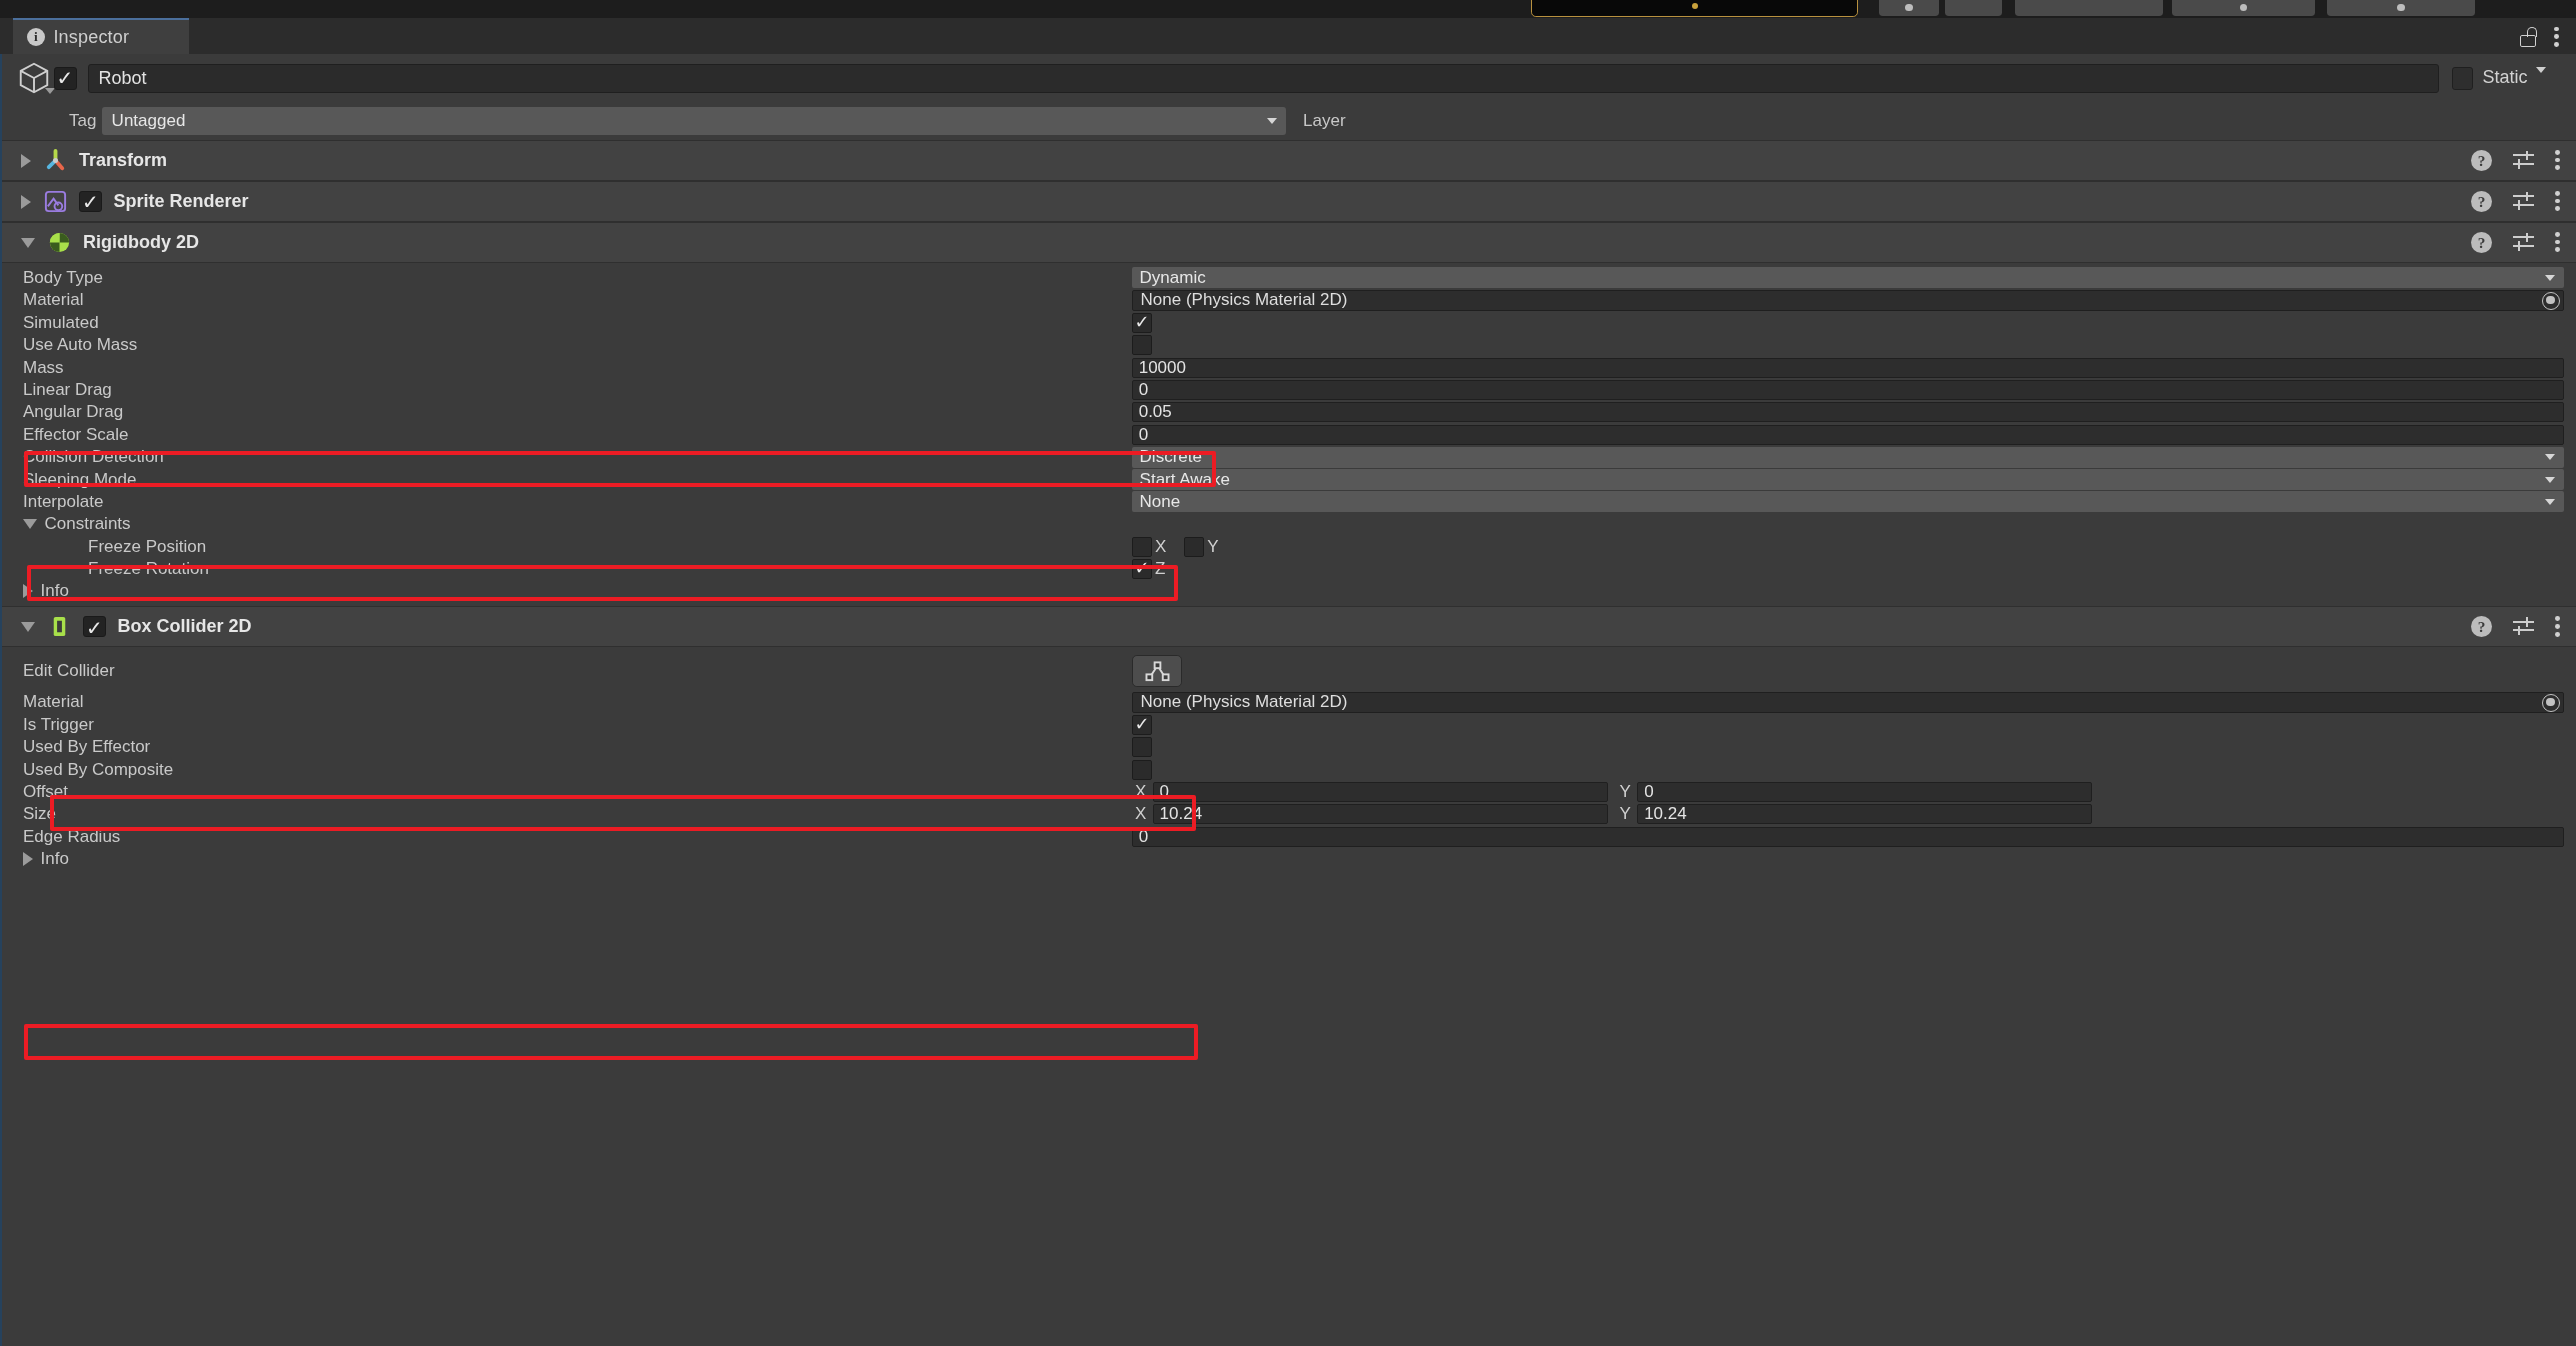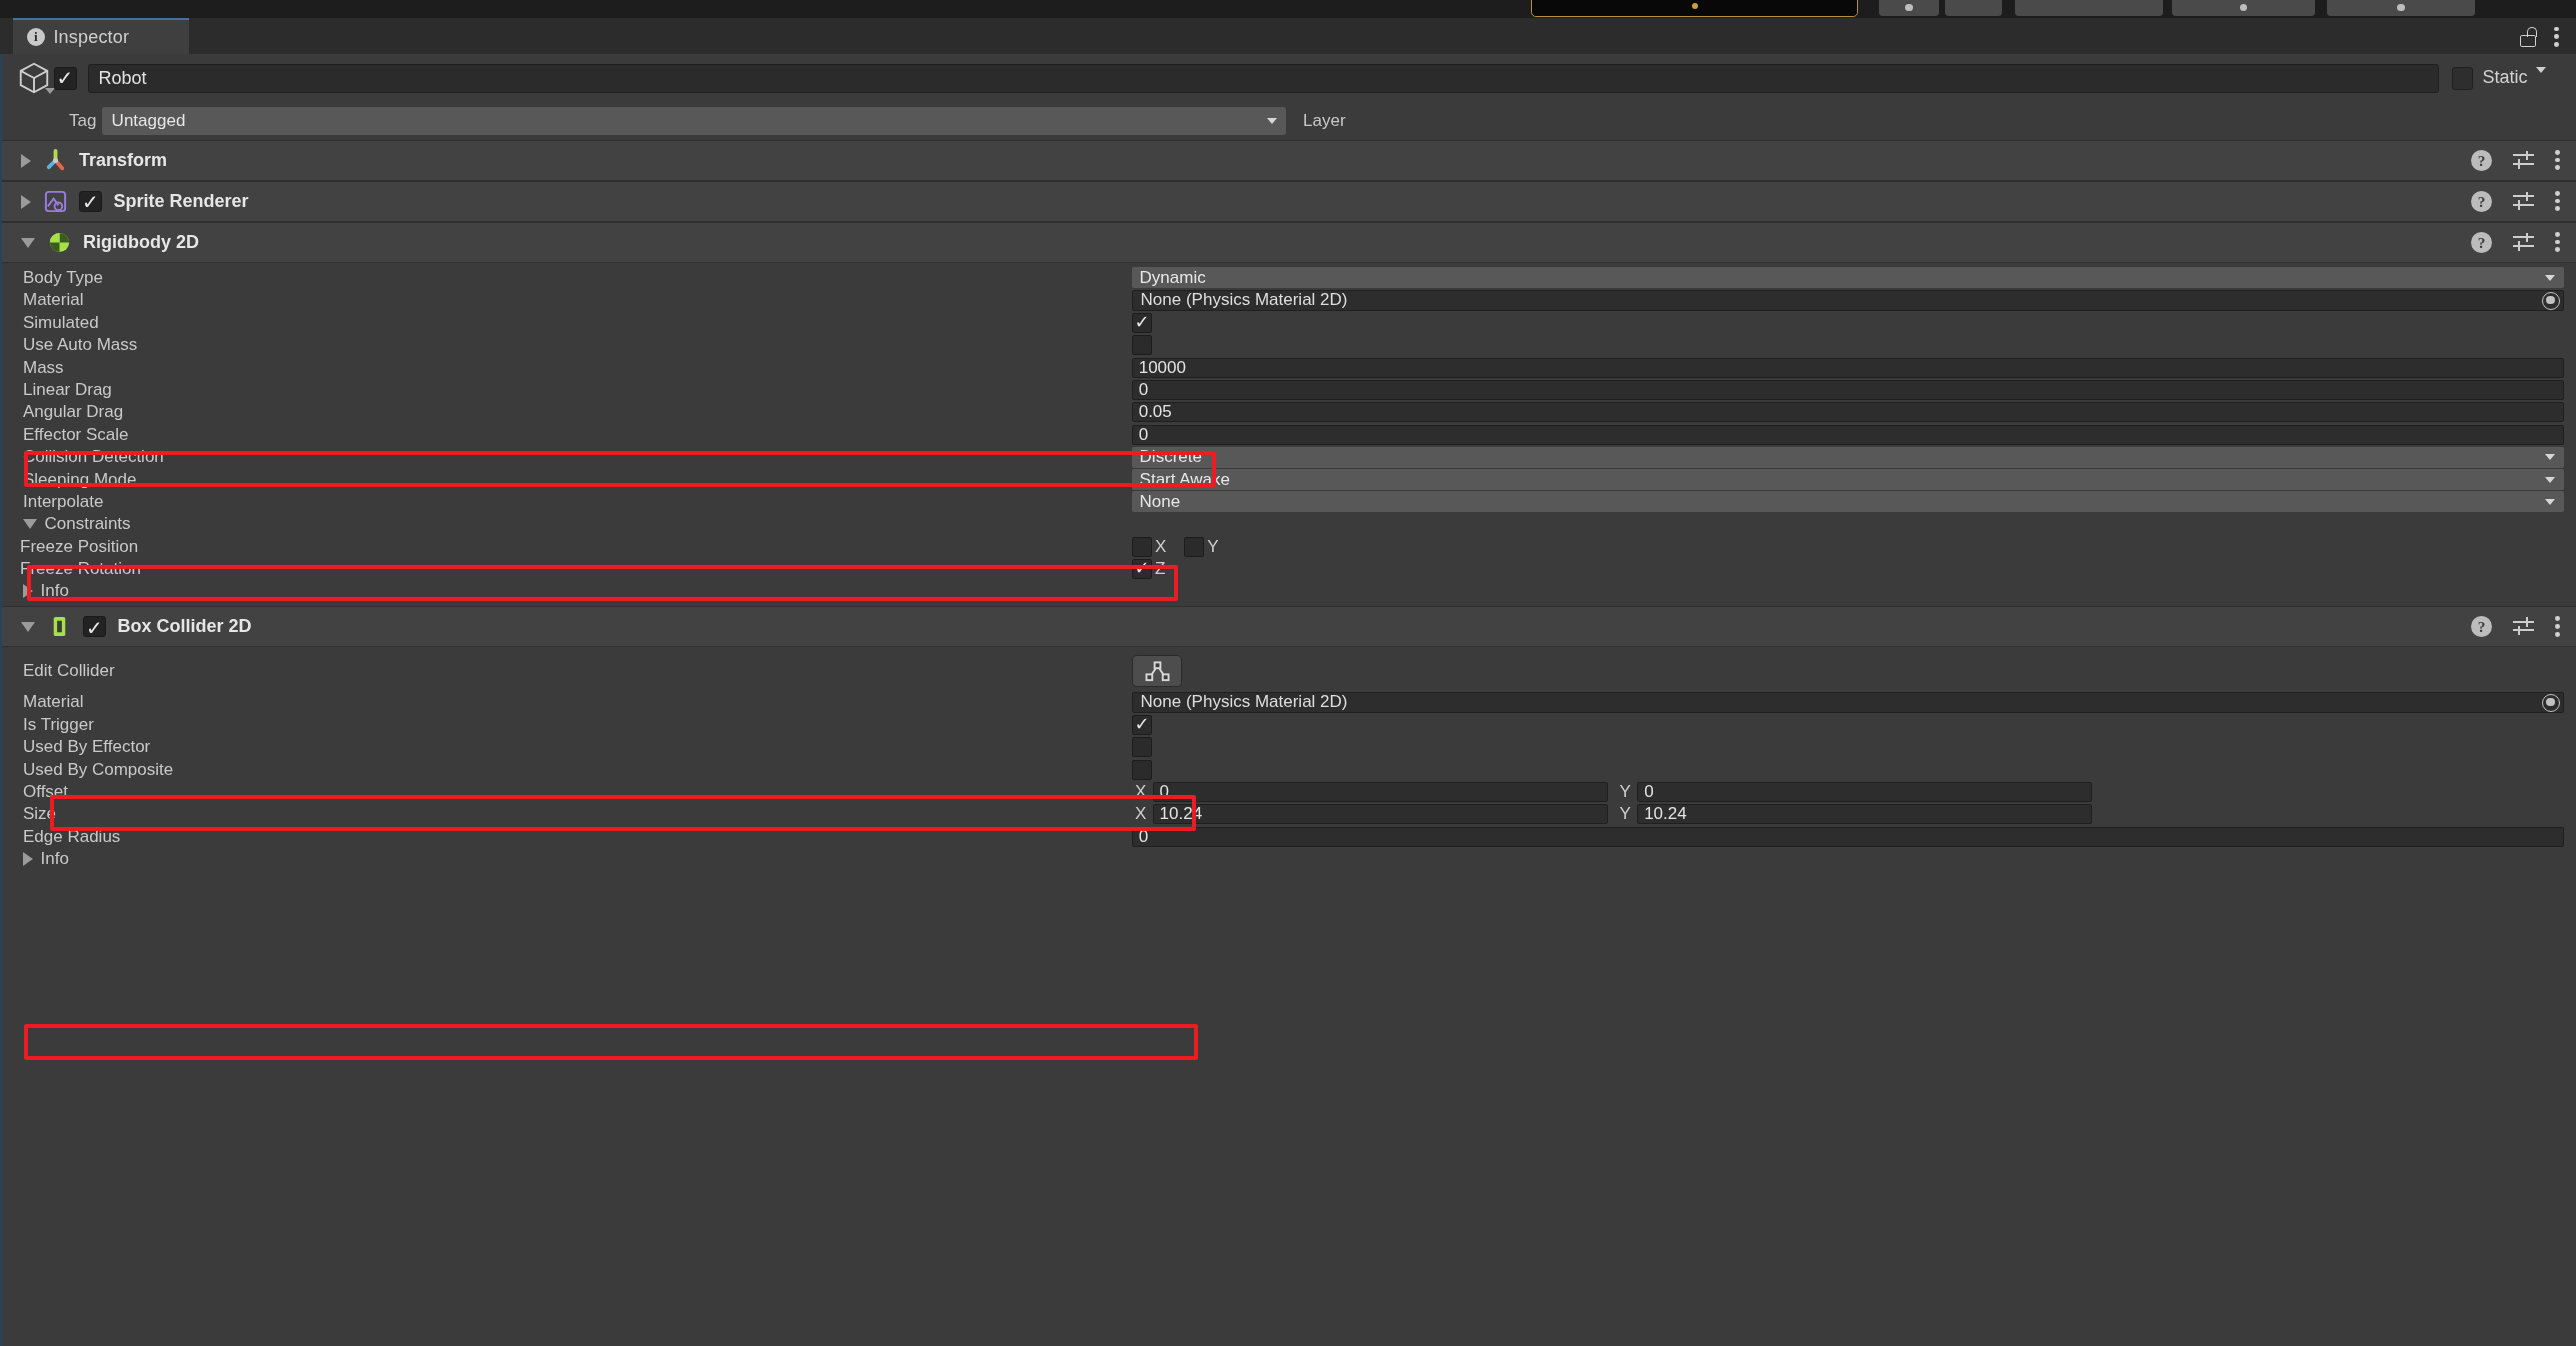--- a/index.html
+++ b/index.html
@@ -128,21 +128,21 @@
            font-size:15.3px;font-weight:bold;text-align:center;line-height:21px;font-family:"Liberation Serif",serif;}
   .sl-ico { width: 21px; height: 21px; position: relative; }
   .sl-ico i { position:absolute; background:#cdcdcd; display:block; }
 
   
   .prow {
     position: relative; height: 22.4px; display: flex; align-items: center;
   }
   .plabel { color:#c9c9c9; font-size: 17px; white-space: nowrap; }
   .pl-0 { padding-left: 21px; }
-  .pl-1 { padding-left: 18px; }
+  .pl-1 { padding-left: 38px; margin-left: 48px; }
   .pval { position: absolute; left: 1130px; top: 0; height: 22.4px; display: flex; align-items: center; }
 
   .dd-field {
     height: 21px; background: #585858; border-radius: 1.9px; color:#e7e7e7;
     font-size: 17px; display:flex; align-items:center; padding: 0 7.6px; position: relative;
     width: 1432px;
   }
   .dd-field .ar { position:absolute; right: 8.6px; top: 7.6px; width:0;height:0;
                border-left:5.7px solid transparent;border-right:5.7px solid transparent;
                border-top:6.7px solid #d6d6d6; }

